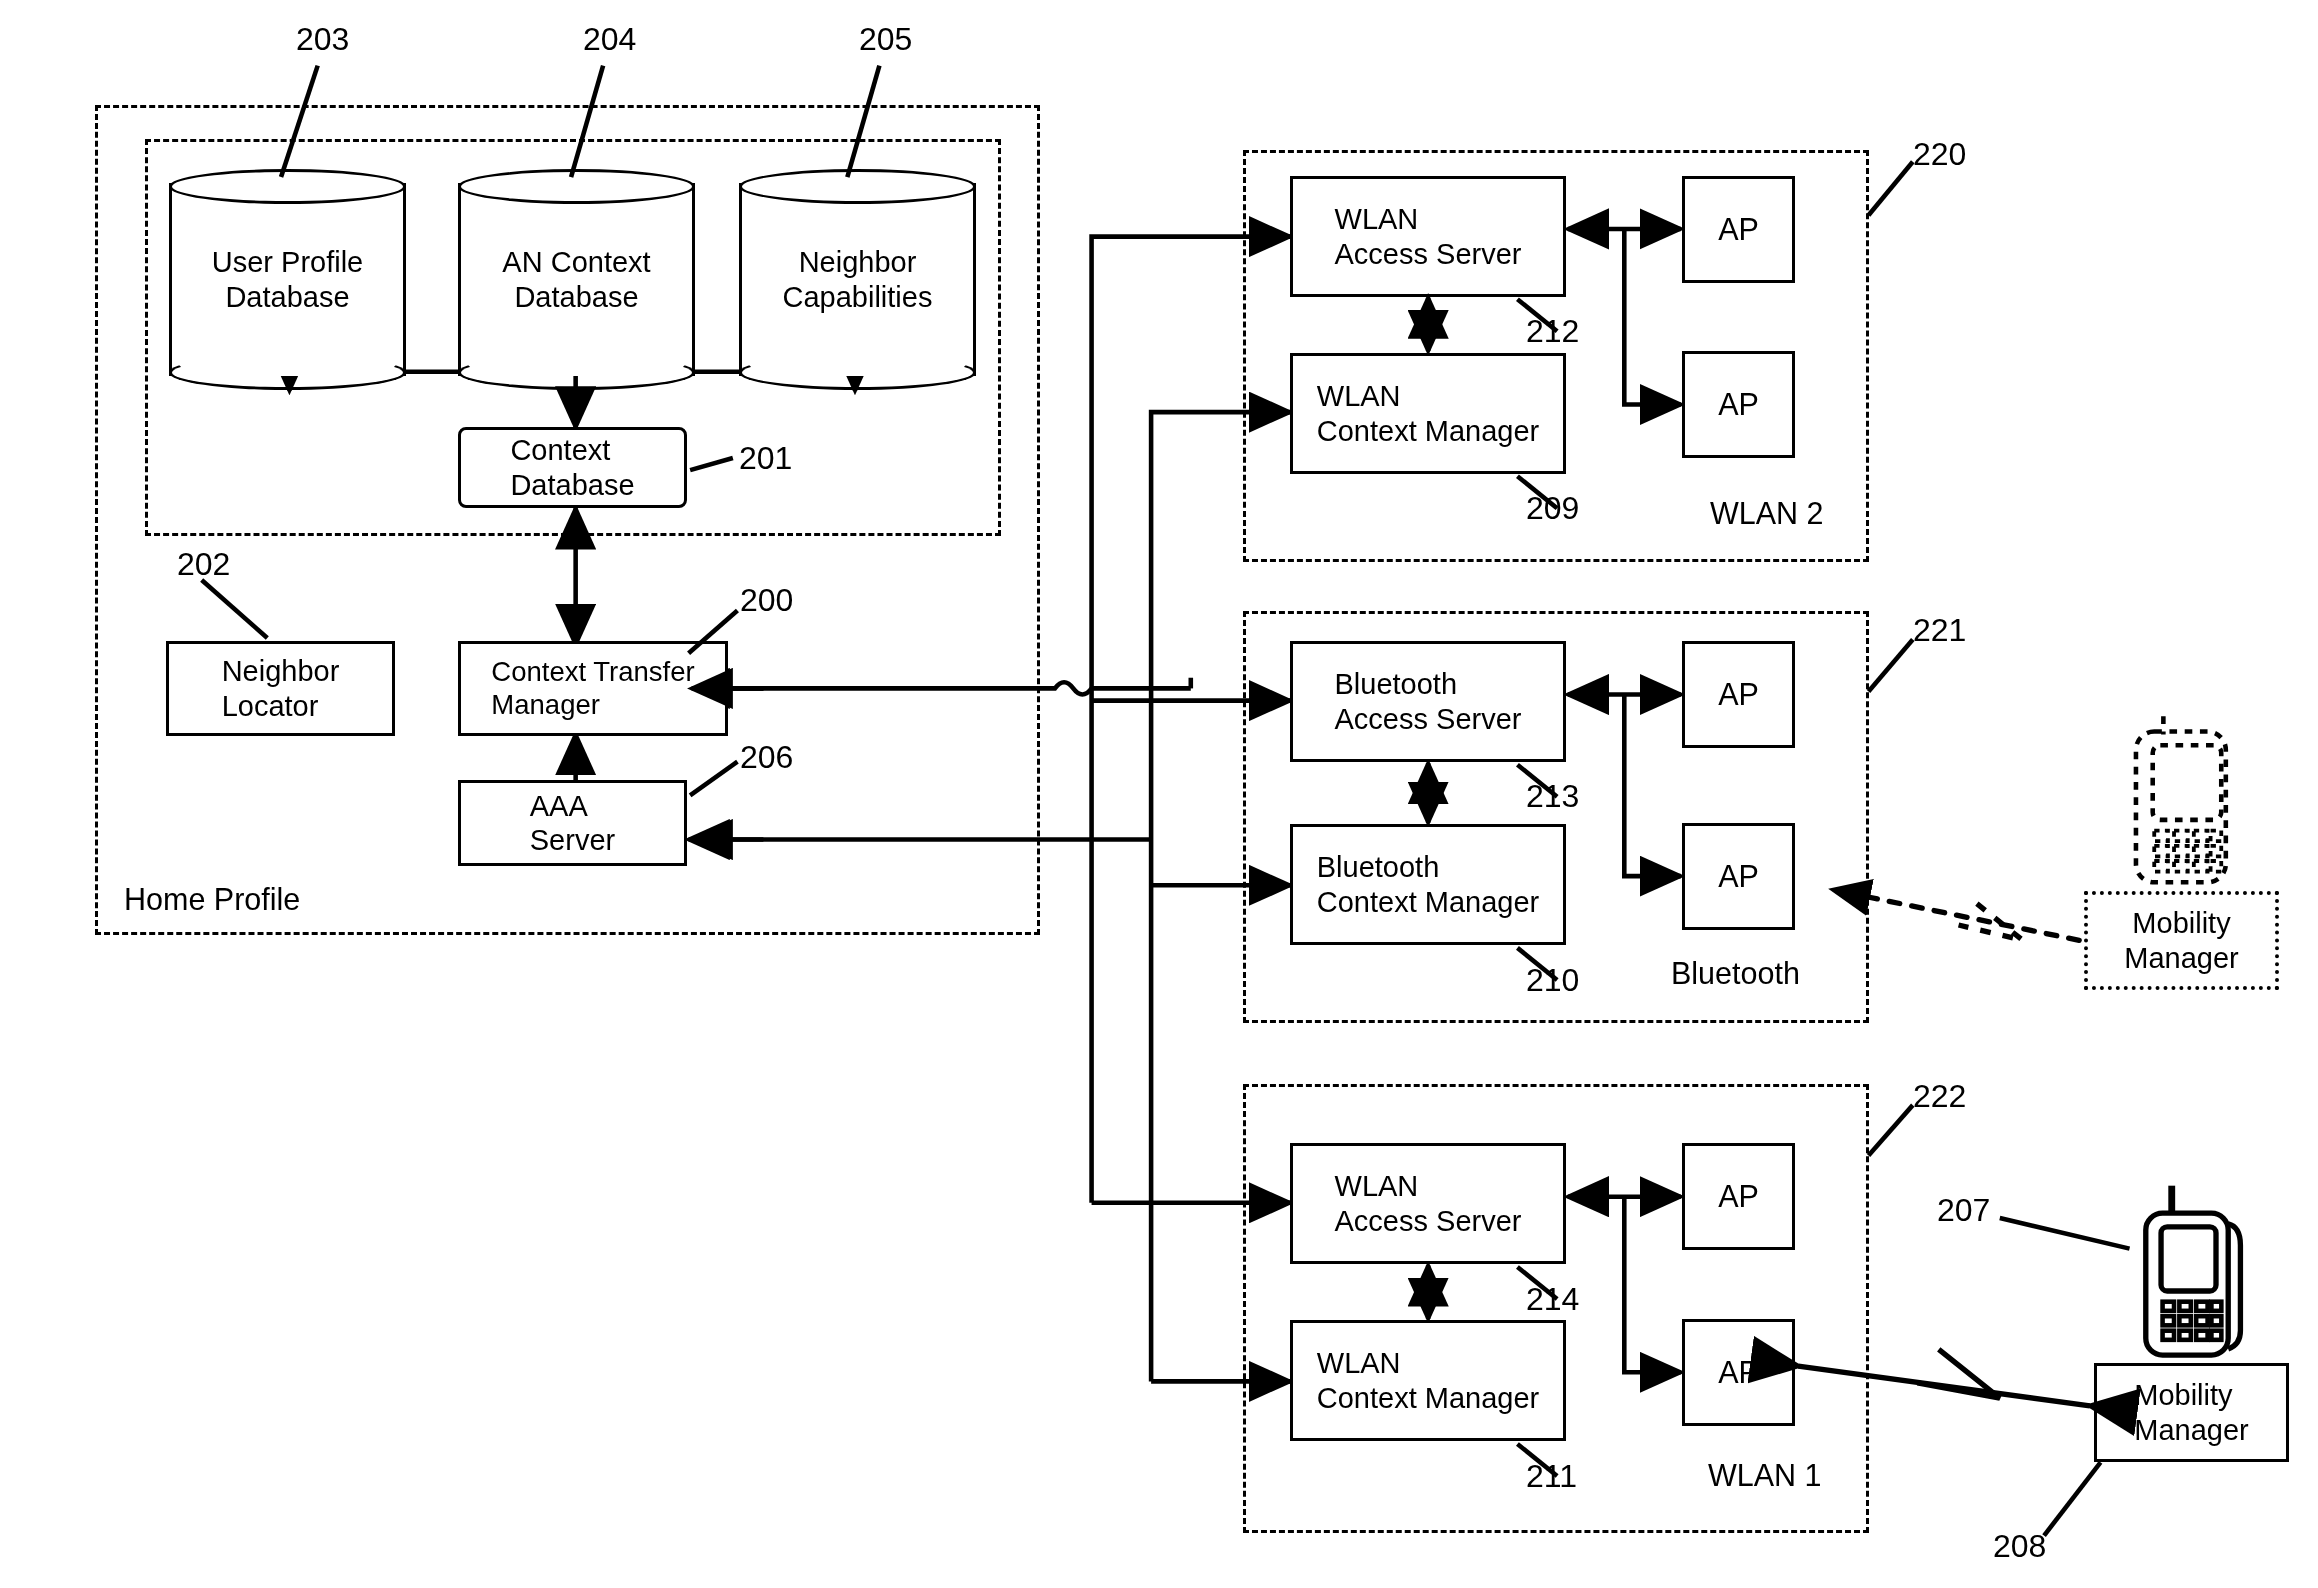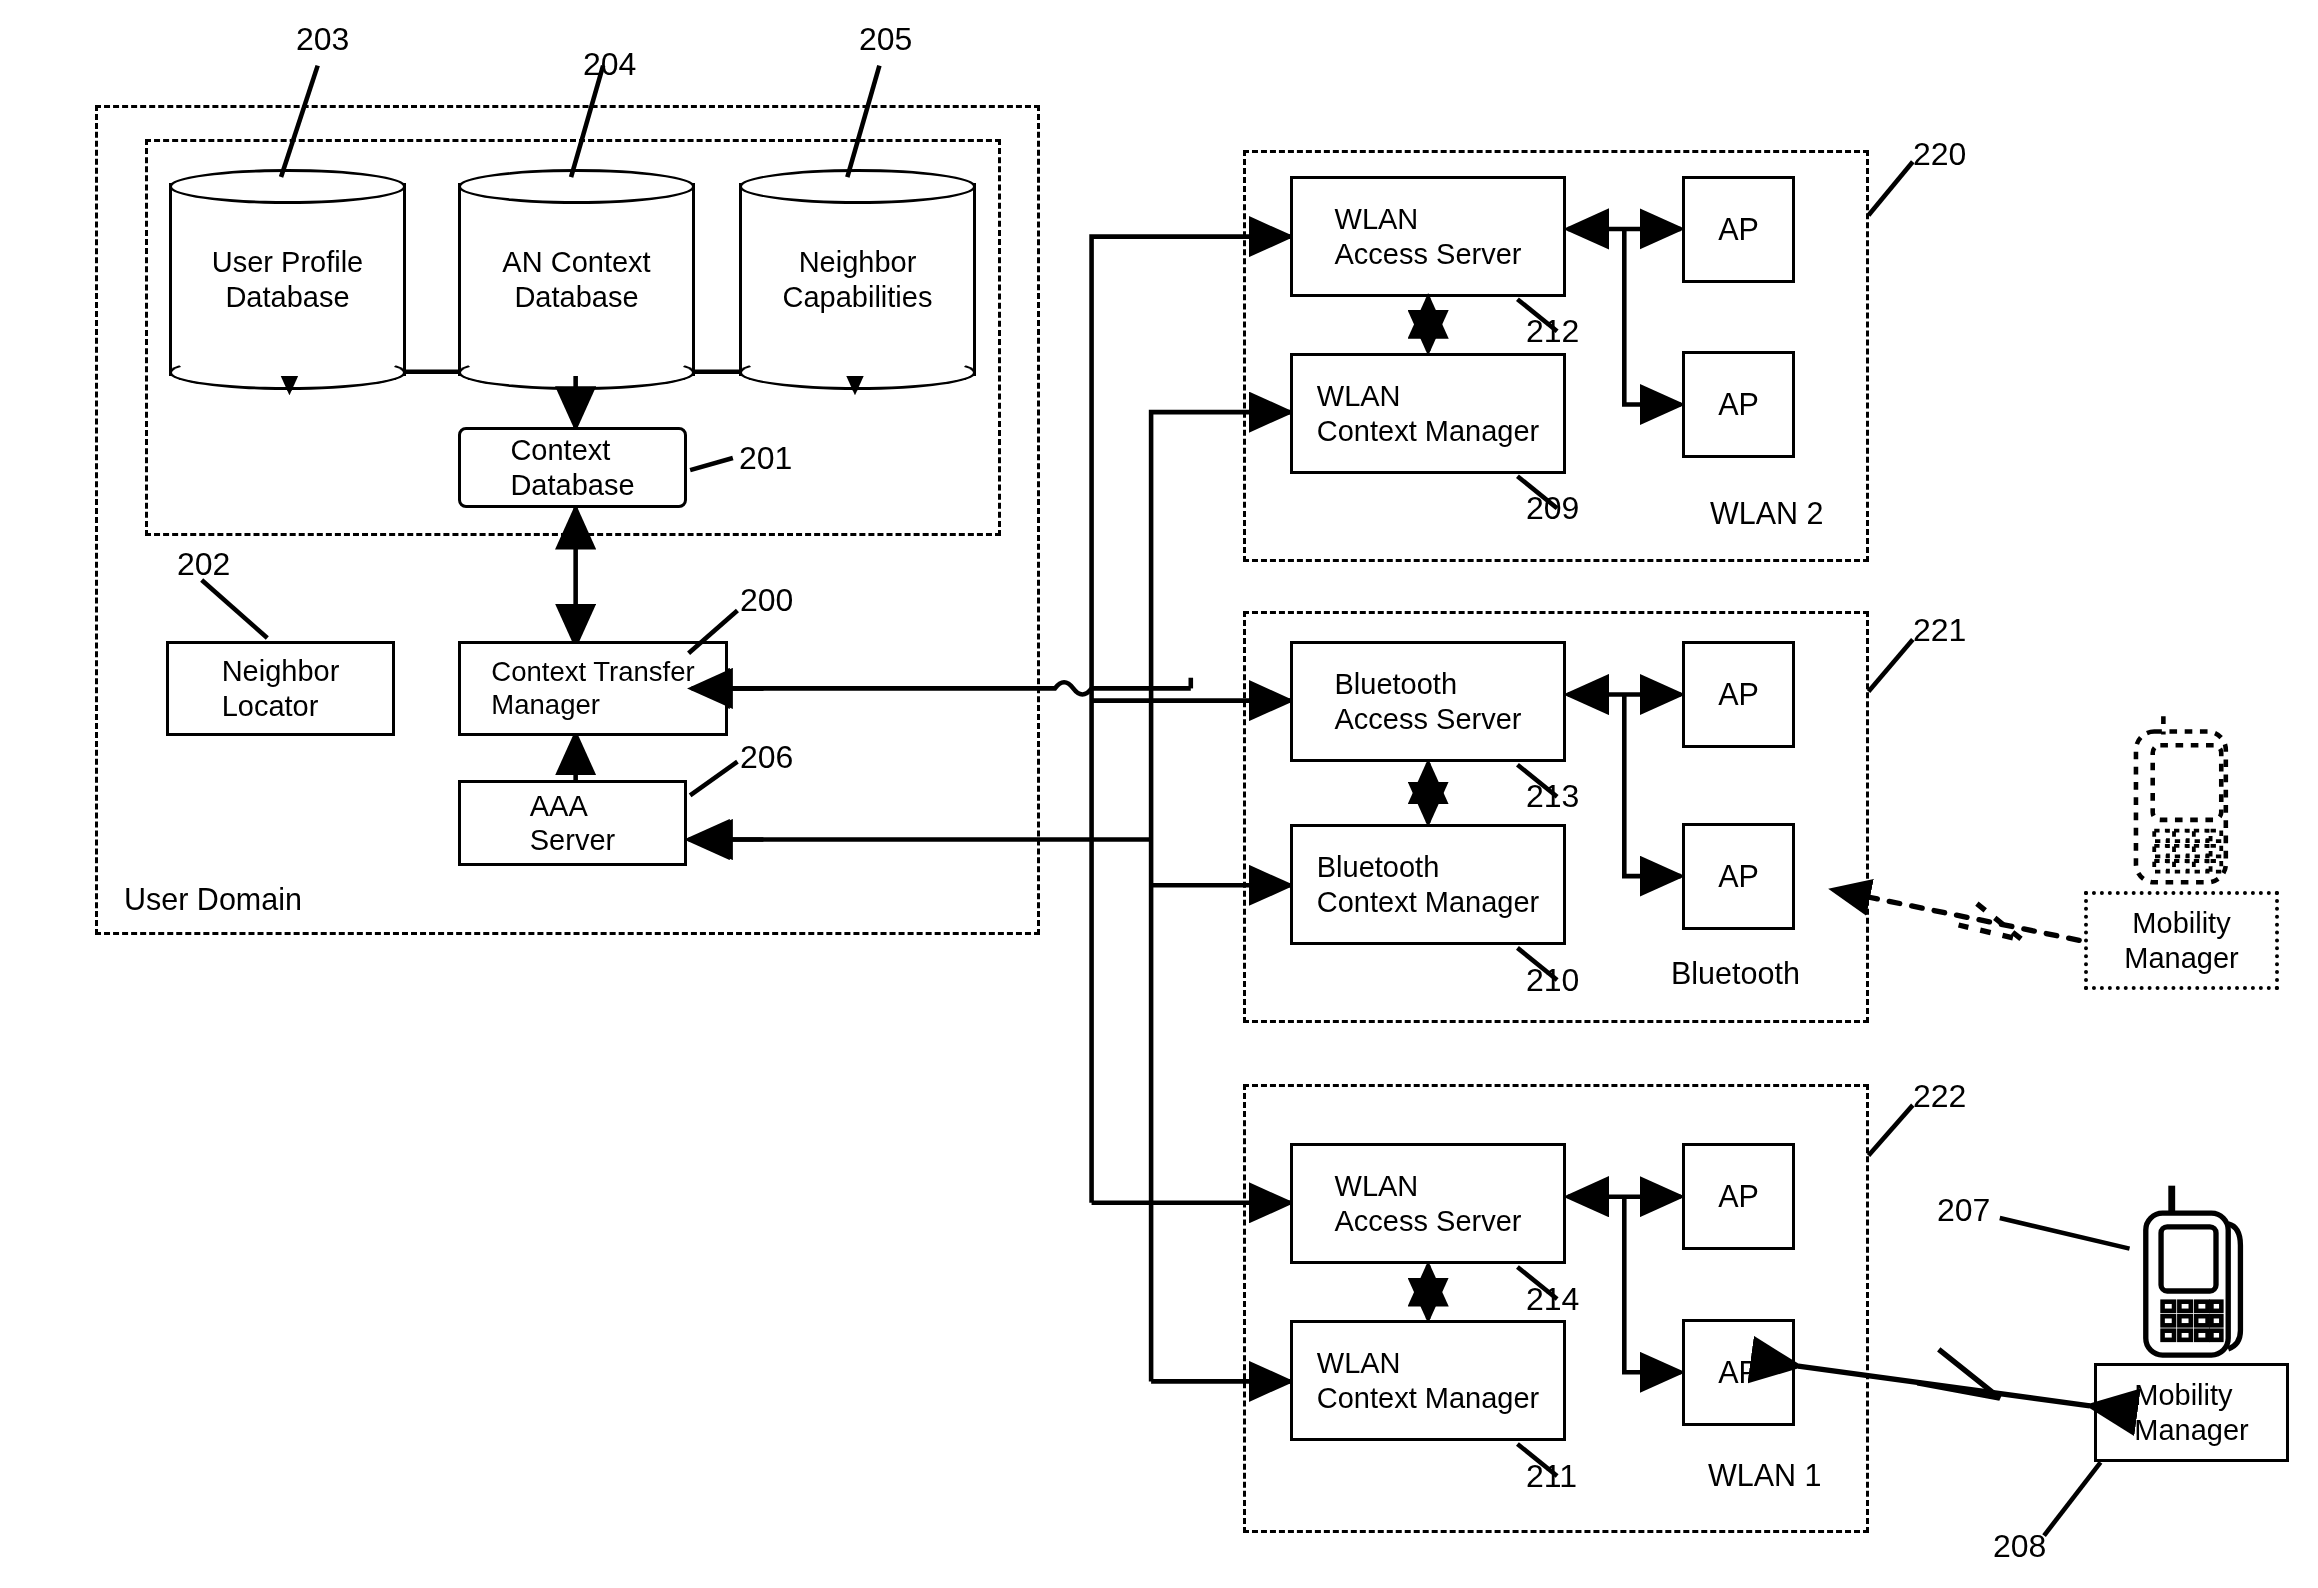--- a/index.html
+++ b/index.html
@@ -181,21 +181,21 @@
 
       <path d="M902,1100 L1508,1100" marker-start="url(#ahb)"></path>
       <path d="M1508,1100 L1508,1100"></path>
     </g>
   </svg>
 
   <div class="dashbox" style="left:95px;top:105px;width:945px;height:830px;"></div>
 
   <div class="dashbox" style="left:145px;top:139px;width:856px;height:397px;"></div>
 
-  <div class="lbl" style="left:124px;top:882px;">User Domain</div>
+  <div class="lbl" style="left:124px;top:882px;">Home Profile</div>
 
   <div class="cyl" style="left:169px;top:169px;width:237px;height:221px;">
     <div class="cyl-body"></div>
     <div class="cyl-bot"></div>
     <div class="cyl-top"></div>
     <div class="cyl-txt">
       <div>User Profile</div>
       <div>Database</div>
     </div>
   </div>
@@ -438,21 +438,21 @@
       <path d="M2540,1768 L2620,1832 L2512,1812"></path>
     </g>
 
     <g stroke="#000" stroke-width="6" fill="none">
       <path d="M1000,902 L906,902" marker-end="url(#ah2)"></path>
       <path d="M1000,1100 L906,1100" marker-end="url(#ah2)"></path>
     </g>
   </svg>
 
   <div class="reflbl" style="left:296px;top:21.4px;">203</div>
-  <div class="reflbl" style="left:583px;top:21.4px;margin-top:25px;">204</div>
+  <div class="reflbl" style="left:583px;top:21.4px;">204</div>
   <div class="reflbl" style="left:859px;top:21.4px;">205</div>
   <div class="reflbl" style="left:739px;top:440px;">201</div>
   <div class="reflbl" style="left:177px;top:546px;">202</div>
   <div class="reflbl" style="left:740px;top:582px;">200</div>
   <div class="reflbl" style="left:740px;top:739px;">206</div>
 
   <div class="reflbl" style="left:1526px;top:313px;">212</div>
   <div class="reflbl" style="left:1526px;top:490px;">209</div>
   <div class="reflbl" style="left:1526px;top:778px;">213</div>
   <div class="reflbl" style="left:1526px;top:962px;">210</div>

